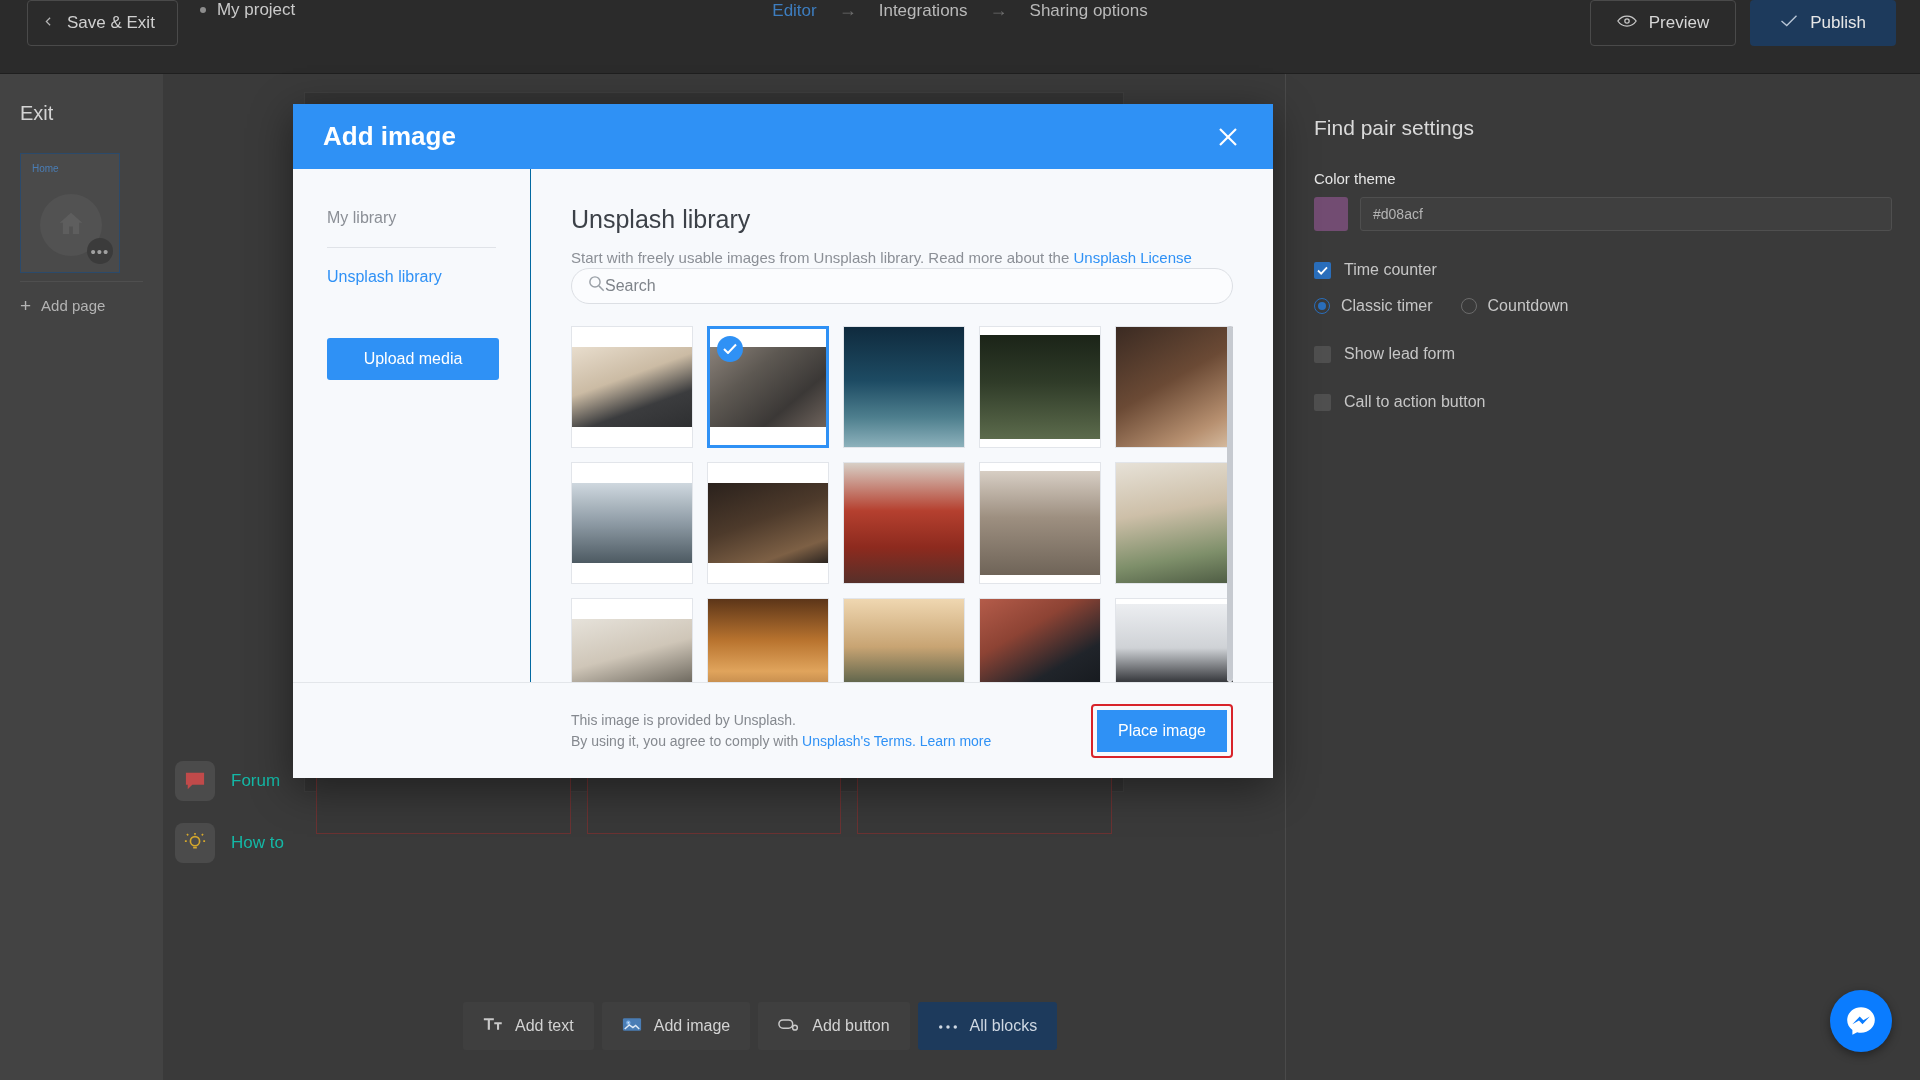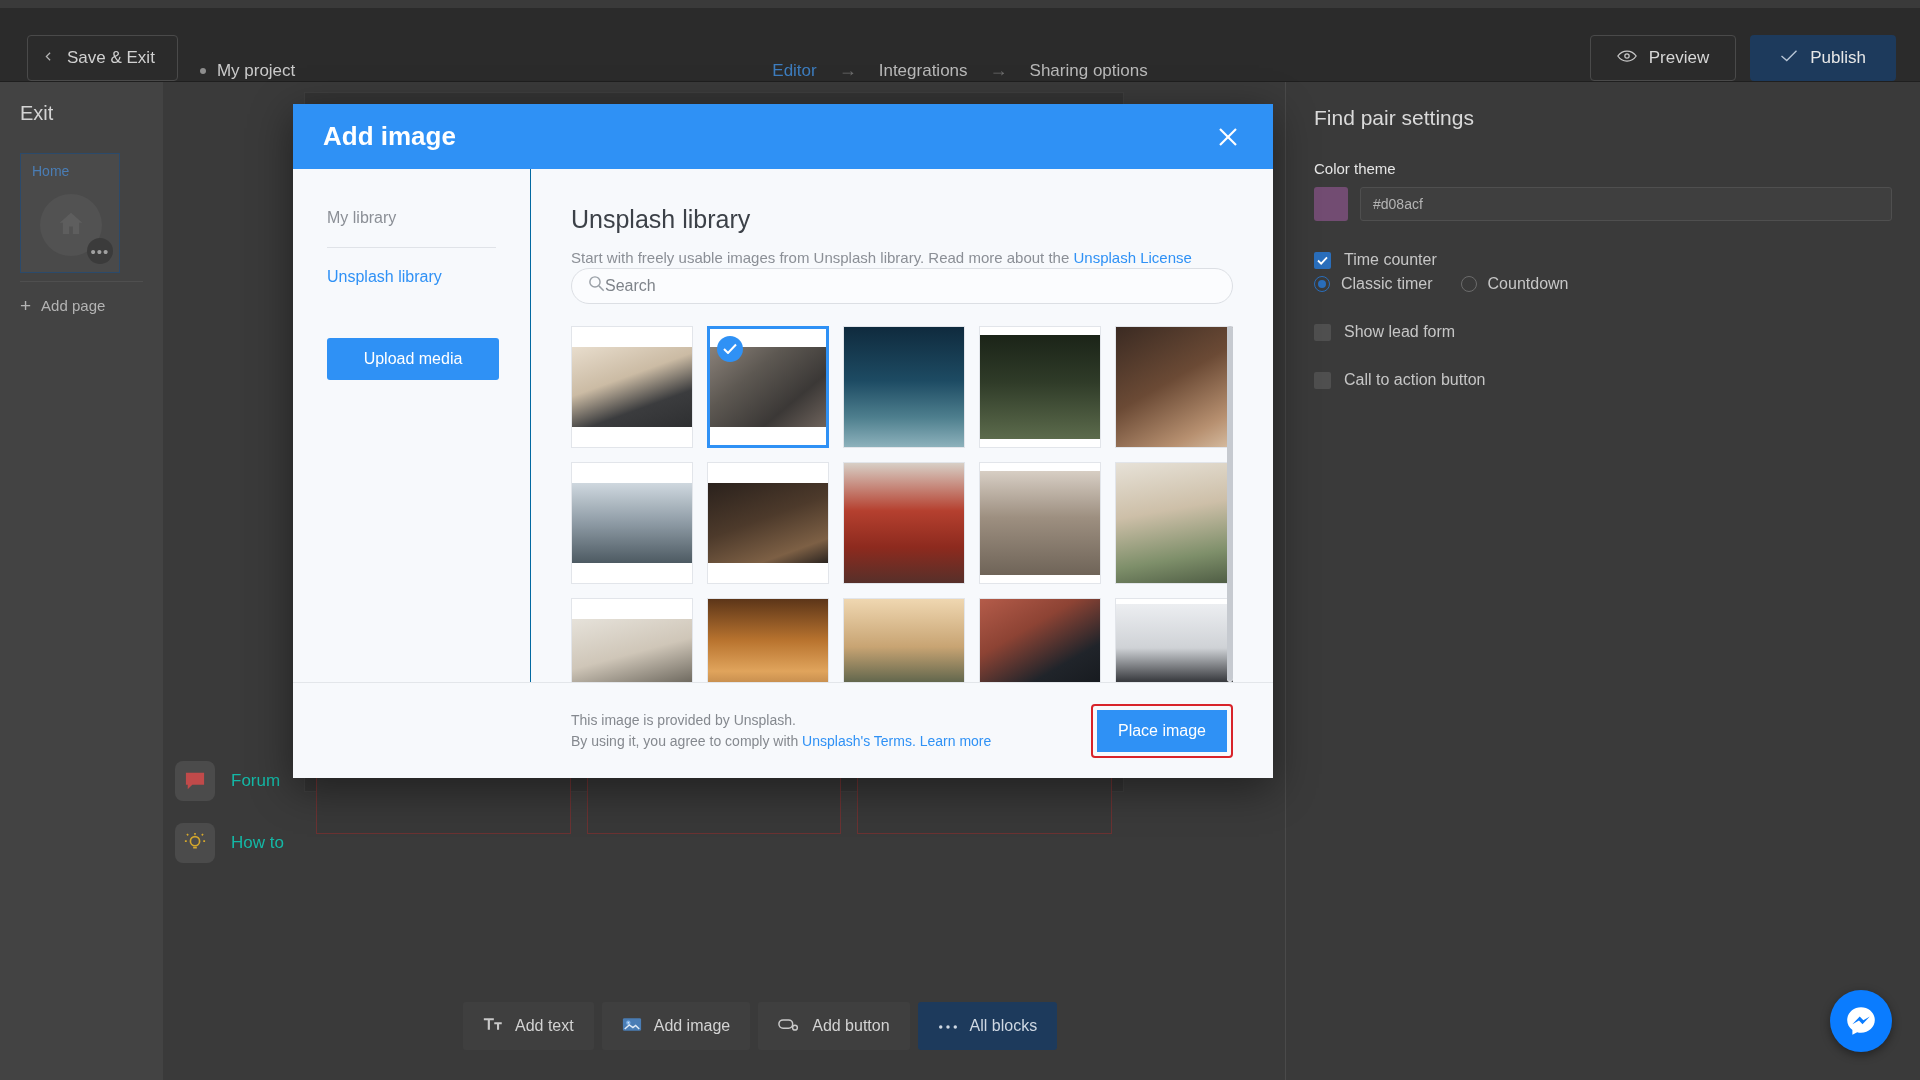--- a/index.html
+++ b/index.html
@@ -6,22 +6,22 @@
   html, body { width: 1920px; height: 1080px; overflow: hidden; }
   body {
     font-family: "Liberation Sans", sans-serif;
     background: #3a3a3a;
     color: #cfcfcf;
     position: relative;
   }
 
   
   #topbar {
-    position: absolute; top: 8px; left: 0; width: 1920px; height: 74px;
-    background: #2b2b2b; display: flex; align-items: flex-end;
+    position: absolute; top: 0; left: 0; width: 1920px; height: 74px;
+    background: #2b2b2b; display: flex; align-items: flex-start;
     border-bottom: 1px solid #1f1f1f; z-index: 30;
   }
   .save-exit {
     margin-left: 27px; height: 46px; padding: 0 22px 0 14px;
     border: 1px solid #4a4a4a; border-radius: 4px;
     display: flex; align-items: center; gap: 12px;
     color: #d0d0d0; font-size: 17px; background: transparent; cursor: pointer;
   }
   .project-name {
     margin-left: 22px; display: flex; align-items: center; gap: 11px;
@@ -52,21 +52,21 @@
   
   #left-sidebar {
     position: absolute; top: 74px; left: 0; width: 163px; height: 1006px;
     background: #434343; z-index: 10; padding: 0 20px;
   }
   #pages-title { margin-top: 28px; font-size: 20px; color: #d4d4d4; }
   #page-card {
     margin-top: 28px; width: 100px; height: 120px;
     border: 1px solid #2b4a6b; background: #4a4a4a; position: relative;
   }
-  #page-card .label { margin: 9px 0 0 11px; font-size: 14px; color: #4a7db5; }
+  #page-card .label { margin: 9px 0 0 11px; font-size: 10px; color: #4a7db5; }
   #page-card .thumb-circle {
     position: absolute; left: 19px; top: 40px; width: 62px; height: 62px;
     border-radius: 50%; background: #525252;
   }
   #page-card .house {
     position: absolute; left: 35px; top: 55px; width: 30px; height: 30px;
     color: #5e5e5e;
   }
   #page-card .more {
     position: absolute; right: 6px; bottom: 8px; width: 26px; height: 26px;
@@ -118,21 +118,21 @@
   }
   .help-ico {
     width: 40px; height: 40px; border-radius: 8px; background: #4b4b4b;
     display: flex; align-items: center; justify-content: center;
   }
   .help-label { font-size: 17px; color: #14b8a6; }
 
   
   #right-panel {
     position: absolute; top: 74px; right: 0; width: 635px; height: 1006px;
-    background: #3a3a3a; border-left: 1px solid #4a4a4a; padding: 2px 28px;
+    background: #3a3a3a; border-left: 1px solid #4a4a4a; padding: 12px 28px;
     z-index: 10;
   }
   #right-title { margin-top: 30px; font-size: 21px; color: #dadada; }
   .field-label { margin-top: 30px; font-size: 15px; color: #e5e5e5; }
   #color-row { margin-top: 10px; display: flex; align-items: center; gap: 12px; }
   #color-swatch {
     width: 34px; height: 34px; border-radius: 3px; background: #d08acf;
     filter: brightness(0.55);
     cursor: pointer;
   }
@@ -143,21 +143,21 @@
   }
   .opt-row { margin-top: 30px; display: flex; align-items: center; gap: 13px; cursor: pointer; }
   .opt-row .text { font-size: 16px; color: #c6c6c6; }
   .cbox {
     width: 17px; height: 17px; border-radius: 2px; background: #4f4f4f;
     display: flex; align-items: center; justify-content: center;
   }
   .cbox.checked { background: #2a6ebb; }
   .cbox.checked svg { display: block; }
   .cbox svg { display: none; }
-  #radio-row { margin-top: 6px; display: flex; align-items: center; gap: 28px; }
+  #radio-row { margin-top: 18px; display: flex; align-items: center; gap: 28px; }
   .radio-item { display: flex; align-items: center; gap: 11px; cursor: pointer; }
   .rdot {
     width: 16px; height: 16px; border-radius: 50%; border: 1.5px solid #6b6b6b;
     display: flex; align-items: center; justify-content: center;
   }
   .rdot.on { border-color: #2a6ebb; }
   .rdot.on::after {
     content: ''; width: 8px; height: 8px; border-radius: 50%; background: #2a6ebb;
   }
   .radio-item .text { font-size: 16px; color: #c6c6c6; }

